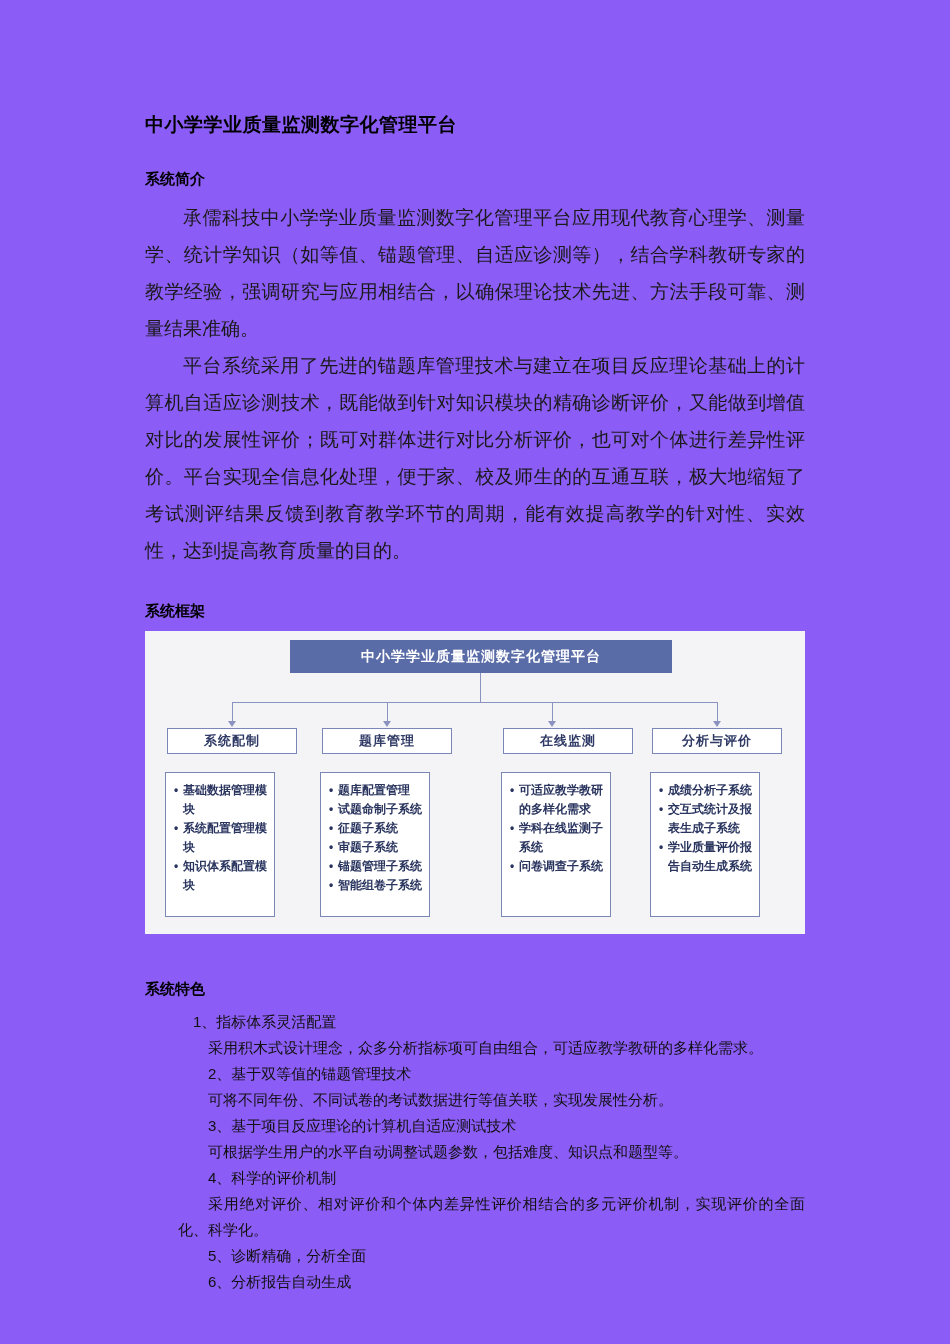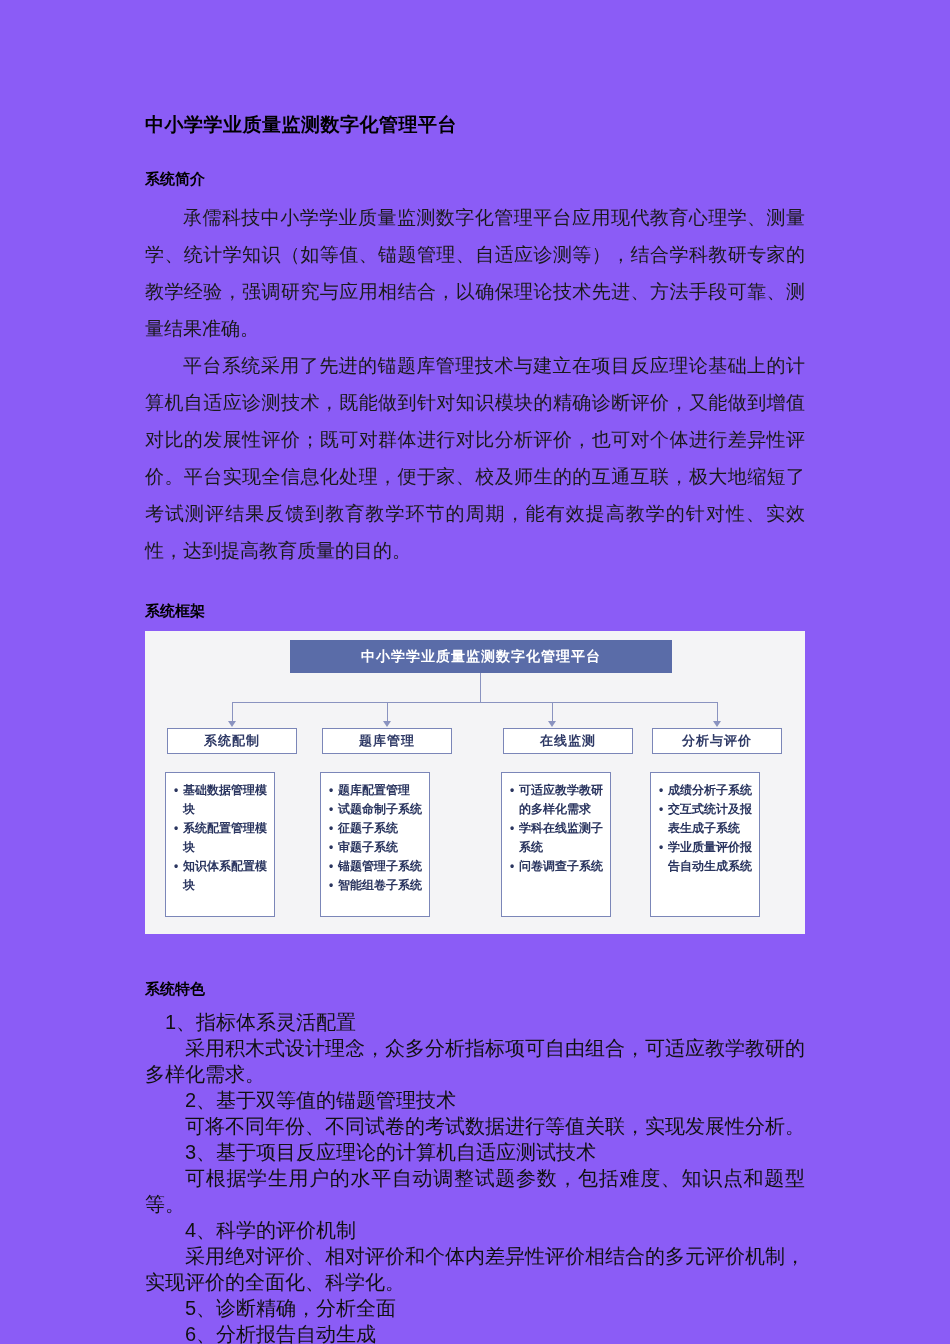--- a/index.html
+++ b/index.html
@@ -111,24 +111,25 @@
   }
   .fw-item::before {
     content: "•";
     position: absolute;
     left: 0; top: 0;
     color: #2a355f;
   }
 
   
   .feat-title, .feat-desc {
-    font-size: 20px;
+    font-size: 15px;
     line-height: 26px;
     color: #111;
     text-align: justify;
+    margin-left: 33px;
   }
   .feat-title { text-indent: 2em; }
   .feat-title.first { text-indent: 1em; }
   .feat-desc  { text-indent: 2em; }
 </style>
 </head>
 <body>
 
 <div class="page">
   <div class="content">

